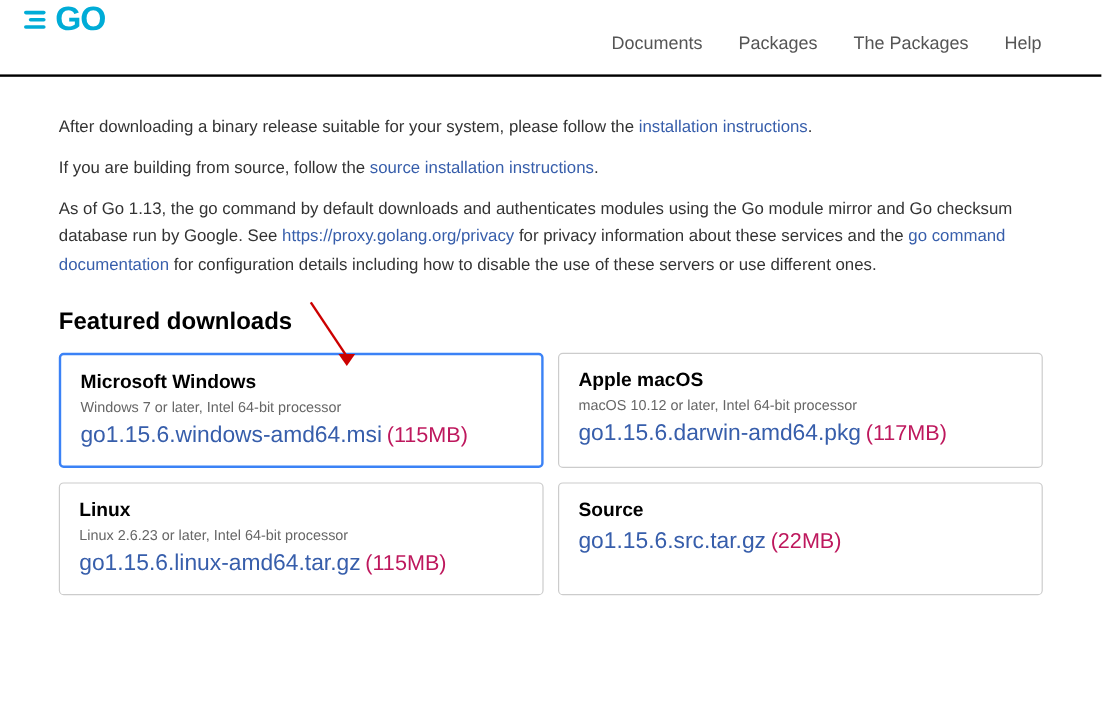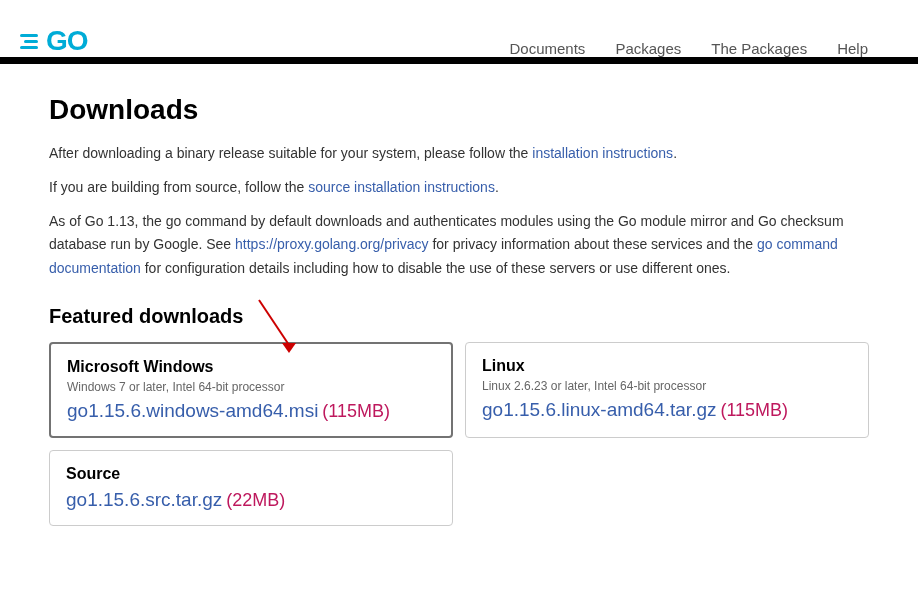--- a/index.html
+++ b/index.html
@@ -1,24 +1,24 @@
 <!DOCTYPE html>
 <html><head>
   <meta charset="utf-8">
   <style>
     * { box-sizing: border-box; margin: 0; padding: 0; }
     body { font-family: Arial, sans-serif; font-size: 14px; color: #333; background: #fff; }
 
     
     header {
       display: flex;
-      align-items: flex-end;
+      align-items: flex-start;
       padding: 0 20px;
       height: 64px;
-      border-bottom: 7px solid #000000;
+      border-bottom: 2px solid #000000;
       background: #fff;
     }
     .logo-area {
       display: flex;
       align-items: center;
       margin-right: auto;
     }
     .logo-lines {
       display: flex;
       flex-direction: column;
@@ -108,21 +108,21 @@
       gap: 12px;
       margin-top: 4px;
     }
     .download-card {
       border: 1px solid #ccc;
       border-radius: 4px;
       padding: 14px 16px;
       background: #fff;
     }
     .download-card.highlighted {
-      border: 2px solid #737373;
+      border: 2px solid #3b82f6;
       border-radius: 4px;
     }
     .download-card h3 {
       font-size: 16px;
       font-weight: bold;
       margin-bottom: 4px;
       color: #000;
     }
     .download-card .subtitle {
       font-size: 12px;
@@ -166,21 +166,20 @@
   <nav>
     <a href="#">Documents</a>
     <a href="#">Packages</a>
     <a href="#">The Packages</a>
     <a href="#">Help</a>
   </nav>
 
 </header>
 
 <main>
-  <h1>Downloads</h1>
 
   <p class="content-text">
     After downloading a binary release suitable for your system, please follow the
     <a href="#">installation instructions</a>.
   </p>
 
   <p class="content-text">
     If you are building from source, follow the
     <a href="#">source installation instructions</a>.
   </p>
@@ -207,20 +206,26 @@
 
     <div class="downloads-grid">
 
       <div class="download-card highlighted">
         <h3>Microsoft Windows</h3>
         <div class="subtitle">Windows 7 or later, Intel 64-bit processor</div>
         <a href="#">go1.15.6.windows-amd64.msi</a>
         <span class="filesize">(115MB)</span>
       </div>
 
+      <div class="download-card">
+        <h3>Apple macOS</h3>
+        <div class="subtitle">macOS 10.12 or later, Intel 64-bit processor</div>
+        <a href="#">go1.15.6.darwin-amd64.pkg</a>
+        <span class="filesize">(117MB)</span>
+      </div>
 
       <div class="download-card">
         <h3>Linux</h3>
         <div class="subtitle">Linux 2.6.23 or later, Intel 64-bit processor</div>
         <a href="#">go1.15.6.linux-amd64.tar.gz</a>
         <span class="filesize">(115MB)</span>
       </div>
 
       <div class="download-card">
         <h3>Source</h3>

